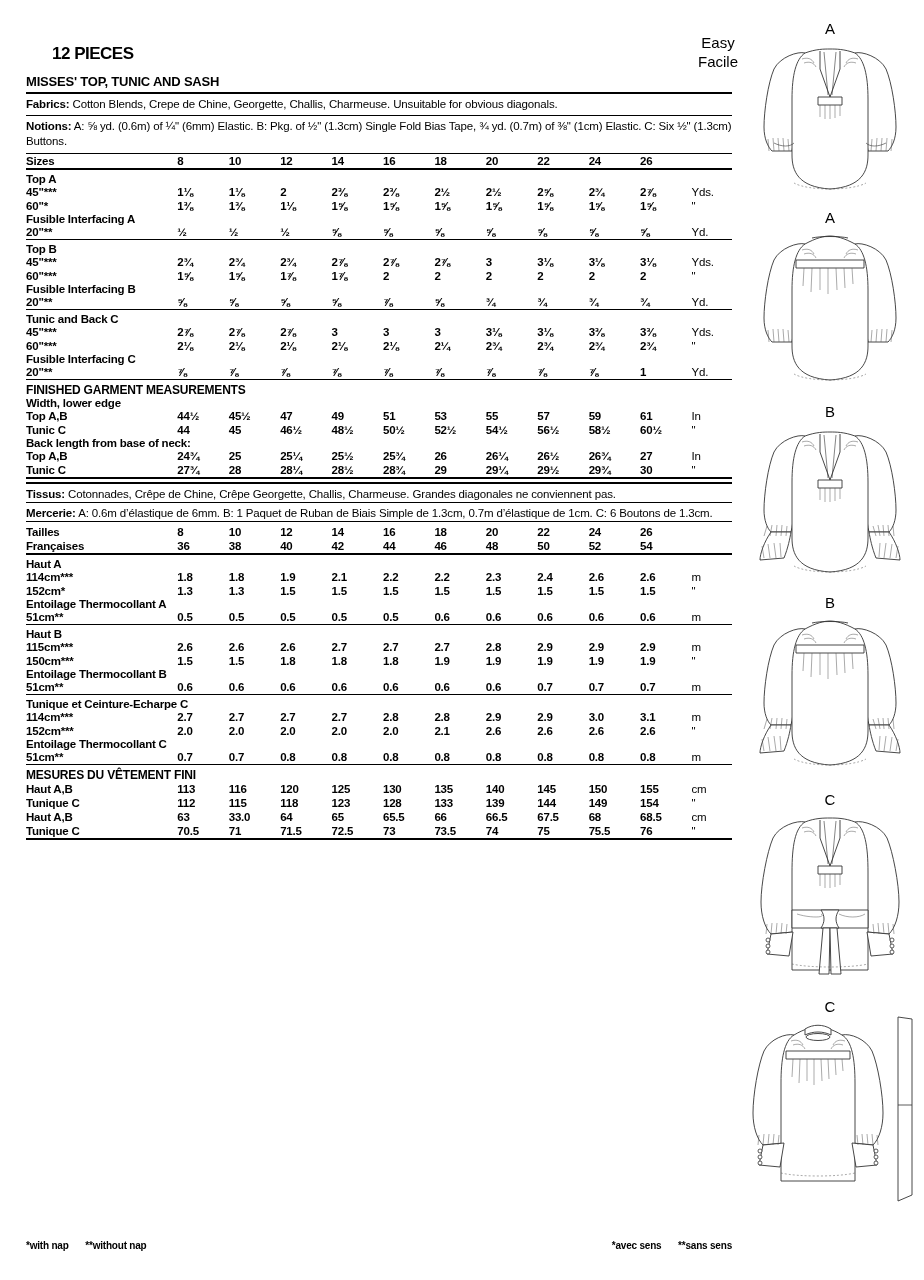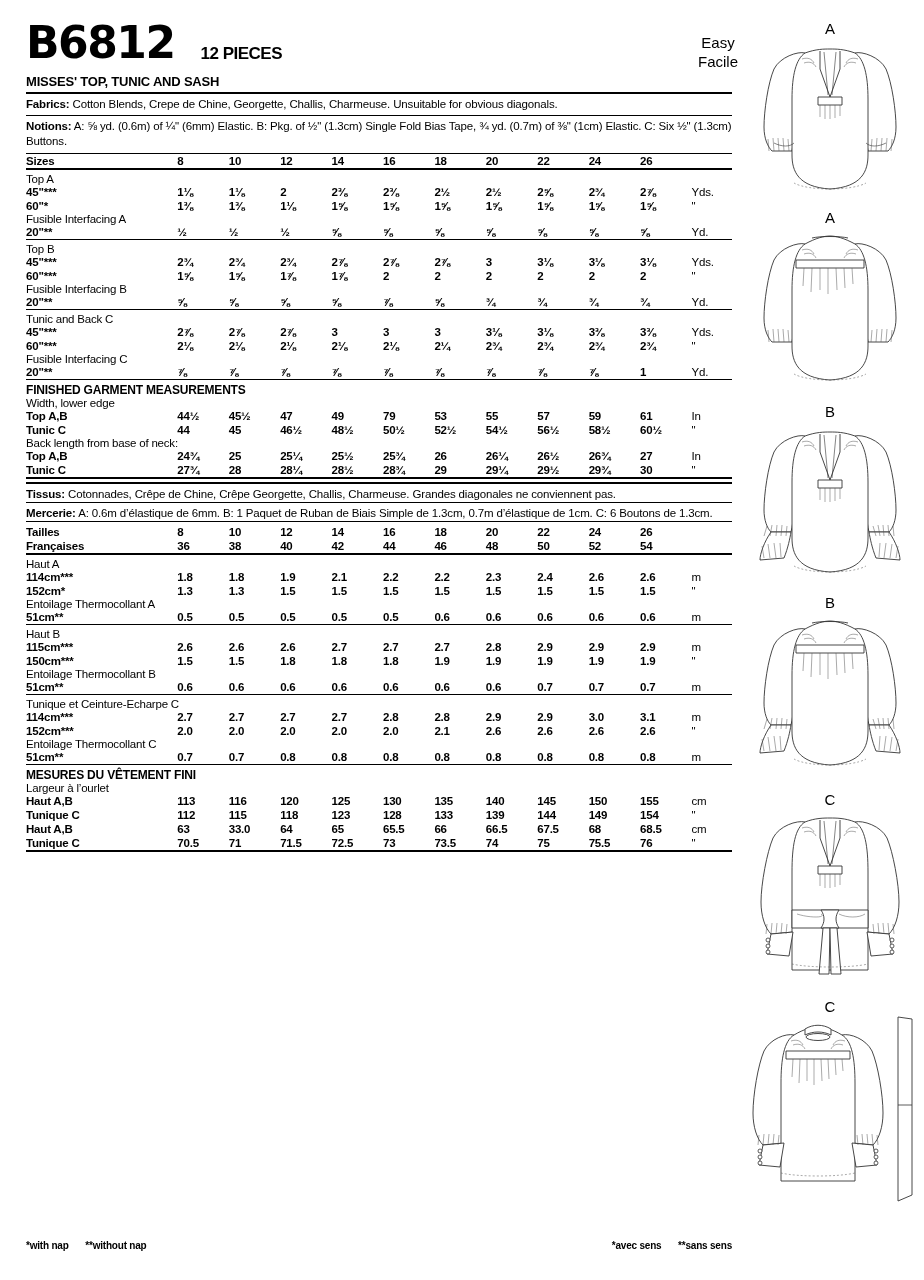--- a/index.html
+++ b/index.html
@@ -31,42 +31,41 @@
   .para { font-size:11.5px; line-height:1.32; margin:3px 0 3px 0; letter-spacing:-0.15px; }
   .para b { font-weight:bold; }
 
   
   table.spec { width:100%; border-collapse:collapse; font-size:11.5px; letter-spacing:-0.2px; }
   table.spec td { padding:0; vertical-align:bottom; white-space:nowrap; }
   .c-label { width:150px; font-weight:bold; }
   .c-num { width:51px; text-align:left; font-weight:bold; }
   .c-unit { width:40px; text-align:left; font-weight:normal; }
   tr.rowv td { padding-top:1px; padding-bottom:1px; }
-  .grp-title { font-weight:normal; font-size:11.5px; padding-top:3px; }
+  .grp-title { font-weight:bold; font-size:11.5px; padding-top:3px; }
   .sec-title { font-weight:bold; font-size:12px; padding-top:2px; letter-spacing:-0.2px;margin-left:26px; }
 
   .footer { position:absolute; left:26px; top:1240px; width:706px;
             font-size:10px; font-weight:bold; display:flex; justify-content:space-between; letter-spacing:-0.2px;}
   .footer span.sp { margin-left:14px;margin-top:35px; }
 
   
   .right { position:absolute; left:742px; top:20px; width:176px; }
   .fig { position:relative; width:176px; text-align:center; }
   .fig-letter { font-size:15px; font-family:"Liberation Sans", sans-serif; margin-bottom:-2px; }
   .fig svg { display:block; margin:0 auto; }
 </style>
 </head>
 <body>
 
 <div class="page">
 
   <div class="left">
 
     <div class="headrow">
-      <div class="pattern-num">B6812</div>
       <div class="pieces">12 PIECES</div>
       <div class="ease">
         <div>Easy</div>
         <div>Facile</div>
       </div>
     </div>
 
     <div class="title-main">MISSES' TOP, TUNIC AND SASH</div>
     <hr class="thick">
 
@@ -257,21 +256,21 @@
           </tr>
           <tr>
             <td colspan="12" class="grp-title">Width, lower edge</td>
           </tr>
           <tr class="rowv">
             <td class="c-label">Top A,B</td>
             <td class="c-num">44½</td>
             <td class="c-num">45½</td>
             <td class="c-num">47</td>
             <td class="c-num">49</td>
-            <td class="c-num">79</td>
+            <td class="c-num">51</td>
             <td class="c-num">53</td>
             <td class="c-num">55</td>
             <td class="c-num">57</td>
             <td class="c-num">59</td>
             <td class="c-num">61</td>
             <td class="c-unit">In</td>
           </tr>
           <tr class="rowv">
             <td class="c-label">Tunic C</td>
             <td class="c-num">44</td>
@@ -520,23 +519,20 @@
             <td class="c-num">0.8</td>
             <td class="c-num">0.8</td>
             <td class="c-unit">m</td>
           </tr>
           <tr>
             <td colspan="12" style="border-top: 1.2px solid rgb(0, 0, 0); height: 3px; padding: 0px;"></td>
           </tr>
           <tr>
             <td colspan="12" class="sec-title">MESURES DU VÊTEMENT FINI</td>
           </tr>
-          <tr>
-            <td colspan="12" class="grp-title">Largeur à l’ourlet</td>
-          </tr>
           <tr class="rowv">
             <td class="c-label">Haut A,B</td>
             <td class="c-num">113</td>
             <td class="c-num">116</td>
             <td class="c-num">120</td>
             <td class="c-num">125</td>
             <td class="c-num">130</td>
             <td class="c-num">135</td>
             <td class="c-num">140</td>
             <td class="c-num">145</td>

